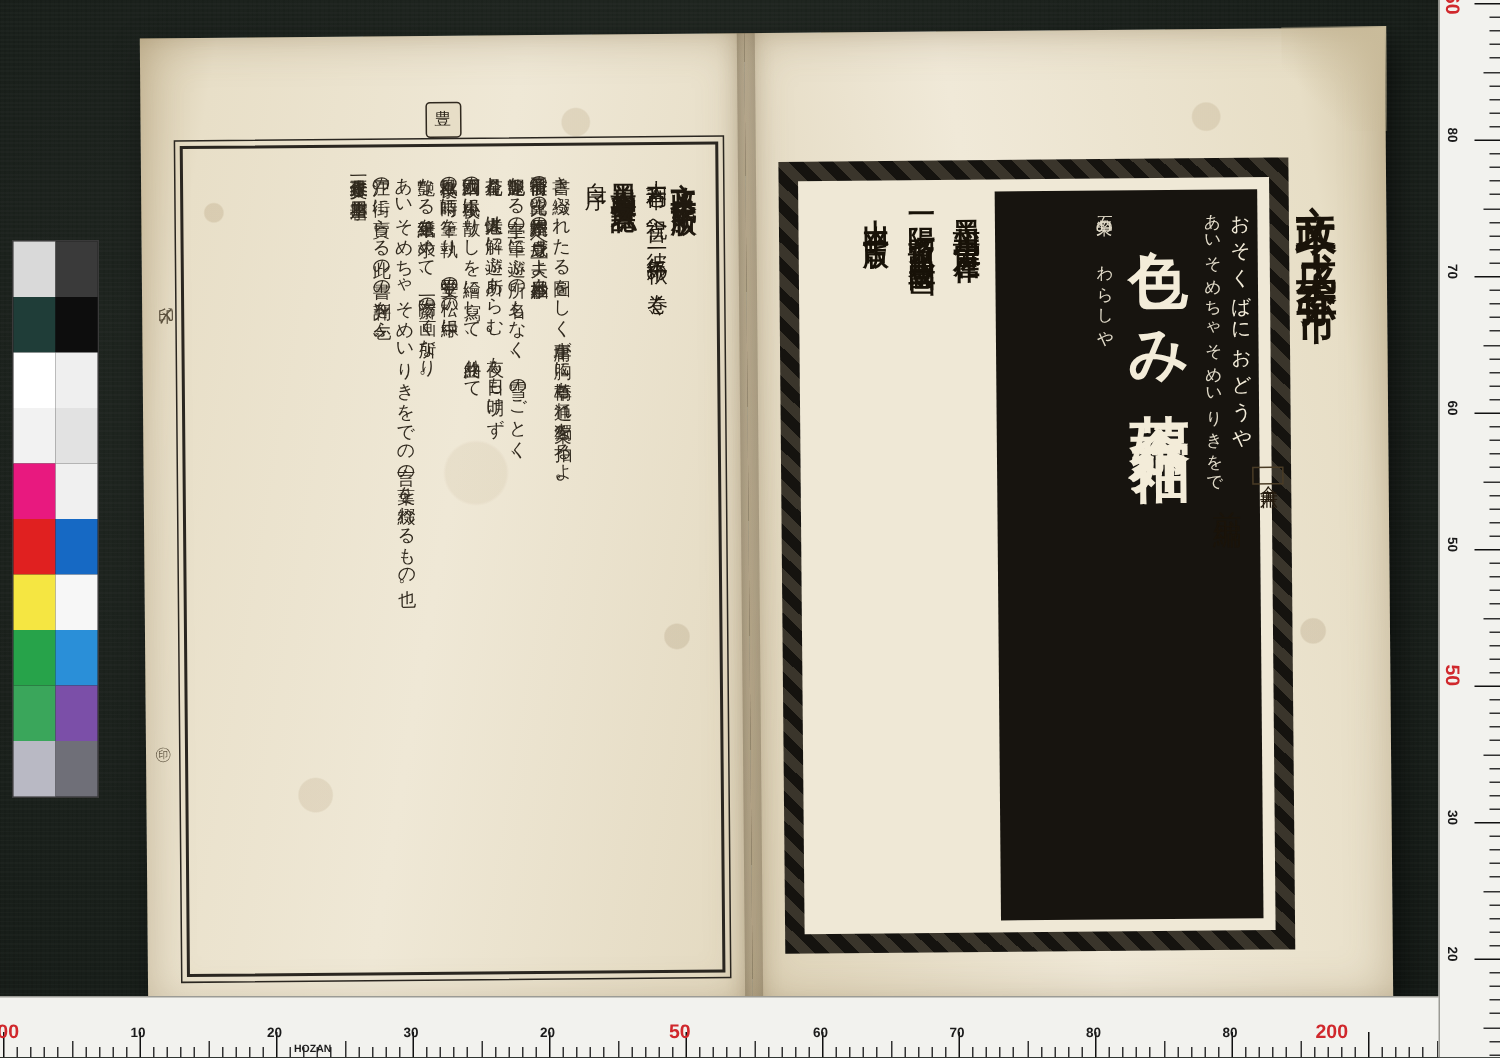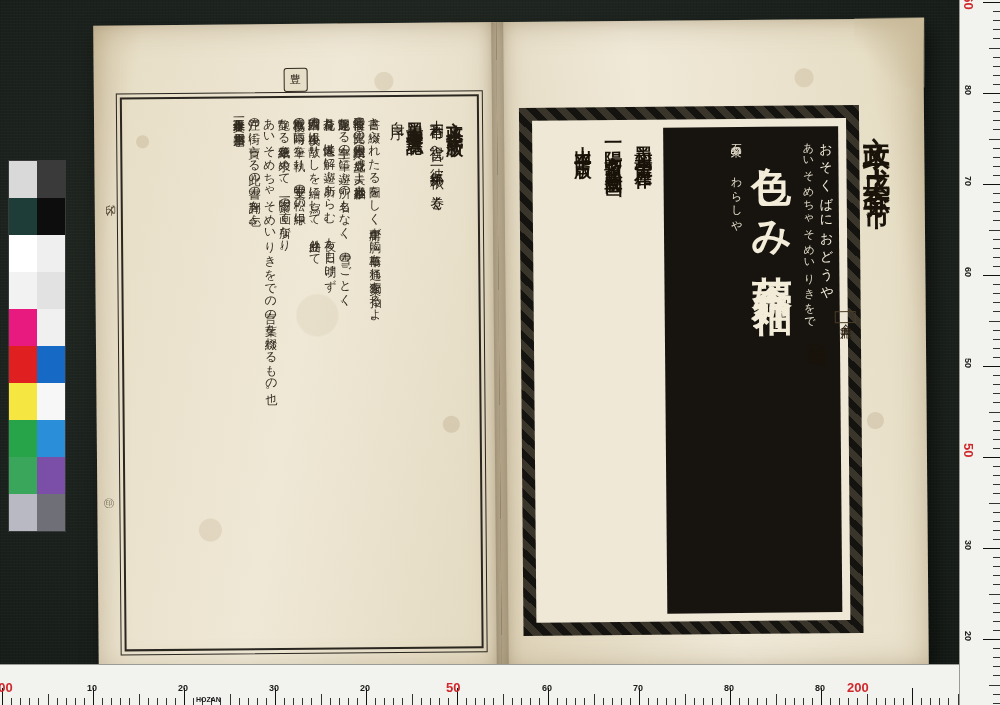--- a/index.html
+++ b/index.html
@@ -575,21 +575,21 @@
         <div class="tick h" style="left: 830.1px; height: 7px; background: rgb(51, 51, 51);"></div>
         <div class="tick h" style="left: 839.2px; height: 7px; background: rgb(51, 51, 51);"></div>
         <div class="tick h" style="left: 848.3px; height: 7px; background: rgb(51, 51, 51);"></div>
         <div class="tick h" style="left: 857.4px; height: 7px; background: rgb(51, 51, 51);"></div>
         <div class="tick h" style="left: 866.5px; height: 11px; background: rgb(51, 51, 51);"></div>
         <div class="tick h" style="left: 875.6px; height: 7px; background: rgb(51, 51, 51);"></div>
         <div class="tick h" style="left: 884.7px; height: 7px; background: rgb(51, 51, 51);"></div>
         <div class="tick h" style="left: 893.8px; height: 7px; background: rgb(51, 51, 51);"></div>
         <div class="tick h" style="left: 902.9px; height: 7px; background: rgb(51, 51, 51);"></div>
         <div class="tick h" style="left: 912px; height: 17px; background: rgb(17, 17, 17);"></div>
-        <div class="tlabel red" style="left: 847px; top: 16px;">200</div>
+        <div class="tlabel red" style="left: 877px; top: 16px;">200</div>
         <div class="tick h" style="left: 921.1px; height: 7px; background: rgb(51, 51, 51);"></div>
         <div class="tick h" style="left: 930.2px; height: 7px; background: rgb(51, 51, 51);"></div>
         <div class="tick h" style="left: 939.3px; height: 7px; background: rgb(51, 51, 51);"></div>
         <div class="tick h" style="left: 948.4px; height: 7px; background: rgb(51, 51, 51);"></div>
         <div class="tick h" style="left: 957.5px; height: 11px; background: rgb(51, 51, 51);"></div>
         <div class="tick h" style="left: 966.6px; height: 7px; background: rgb(51, 51, 51);"></div>
         <div class="tick h" style="left: 975.7px; height: 7px; background: rgb(51, 51, 51);"></div>
         <div class="tick h" style="left: 984.8px; height: 7px; background: rgb(51, 51, 51);"></div>
         <div class="tick h" style="left: 993.9px; height: 7px; background: rgb(51, 51, 51);"></div>
         <div class="tlabel" style="left: 196px; top: 30px; font-size: 7px;">HOZAN</div>

